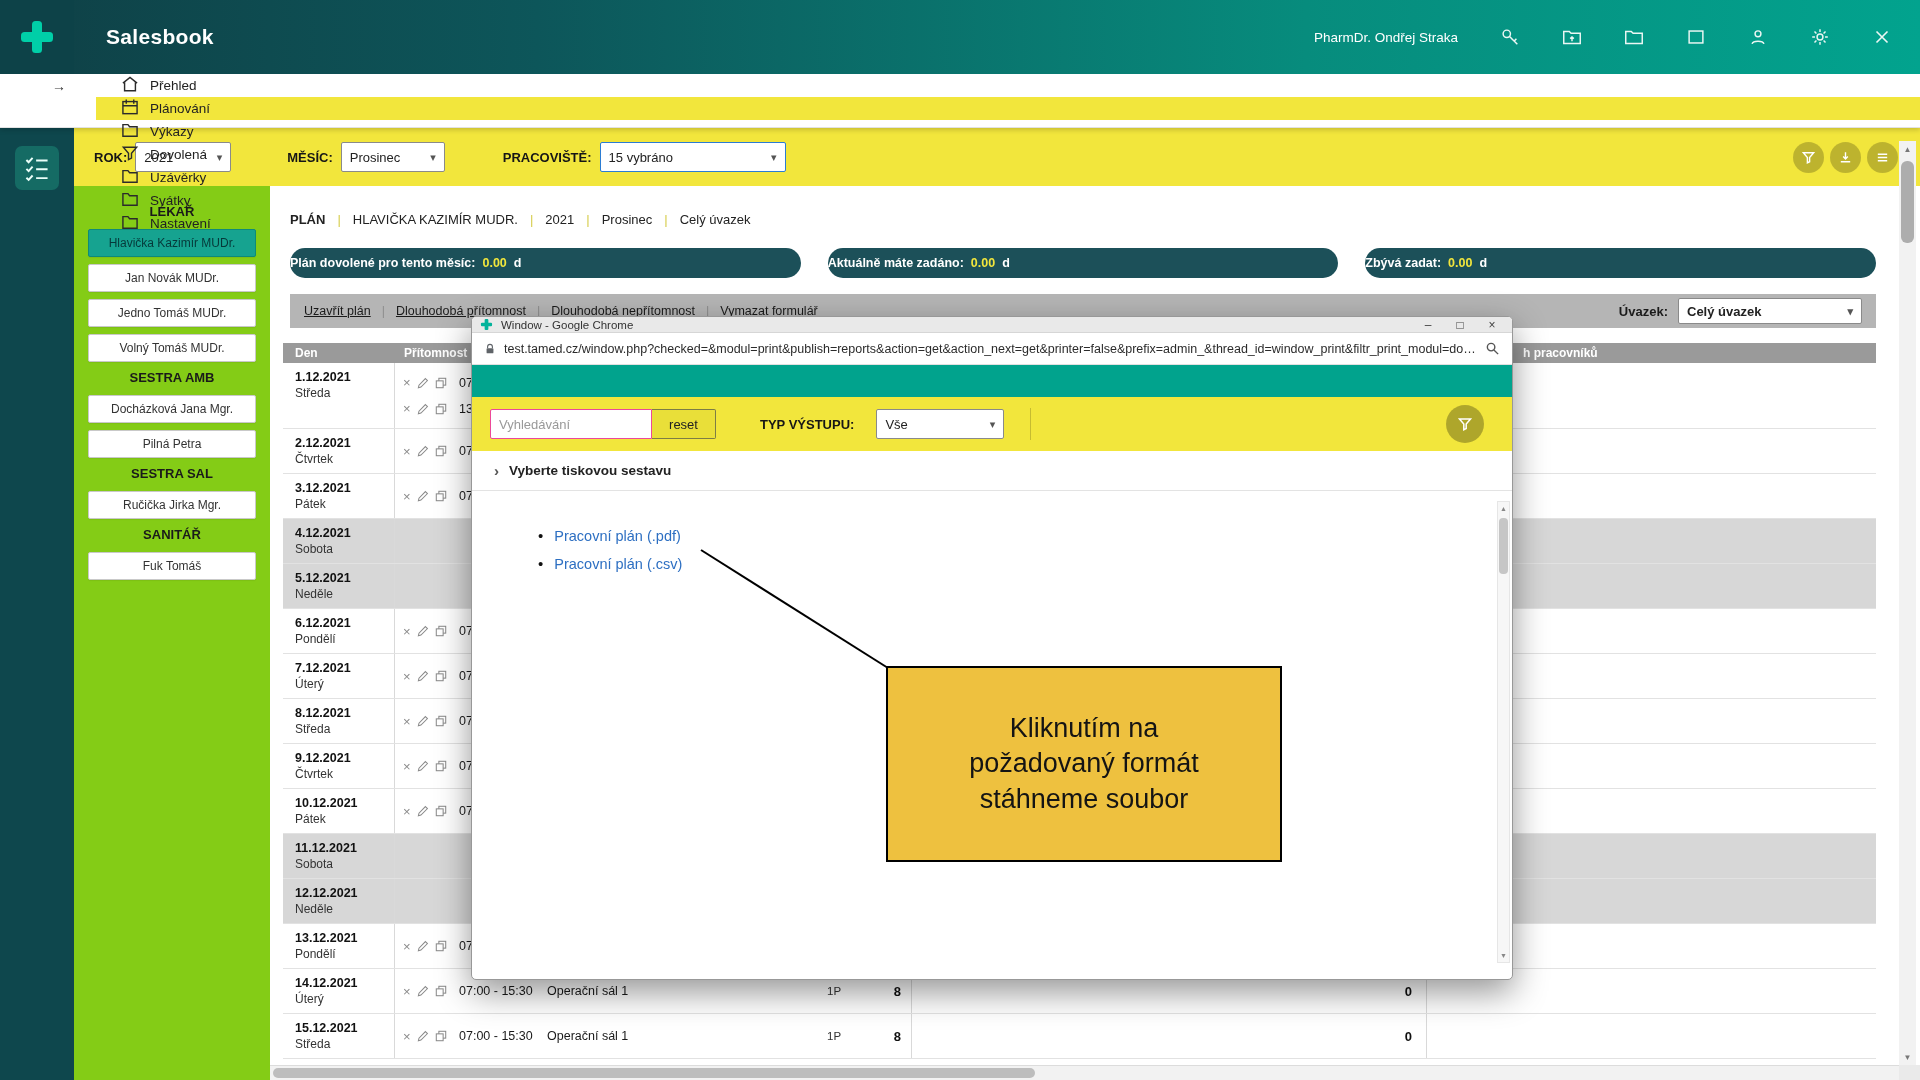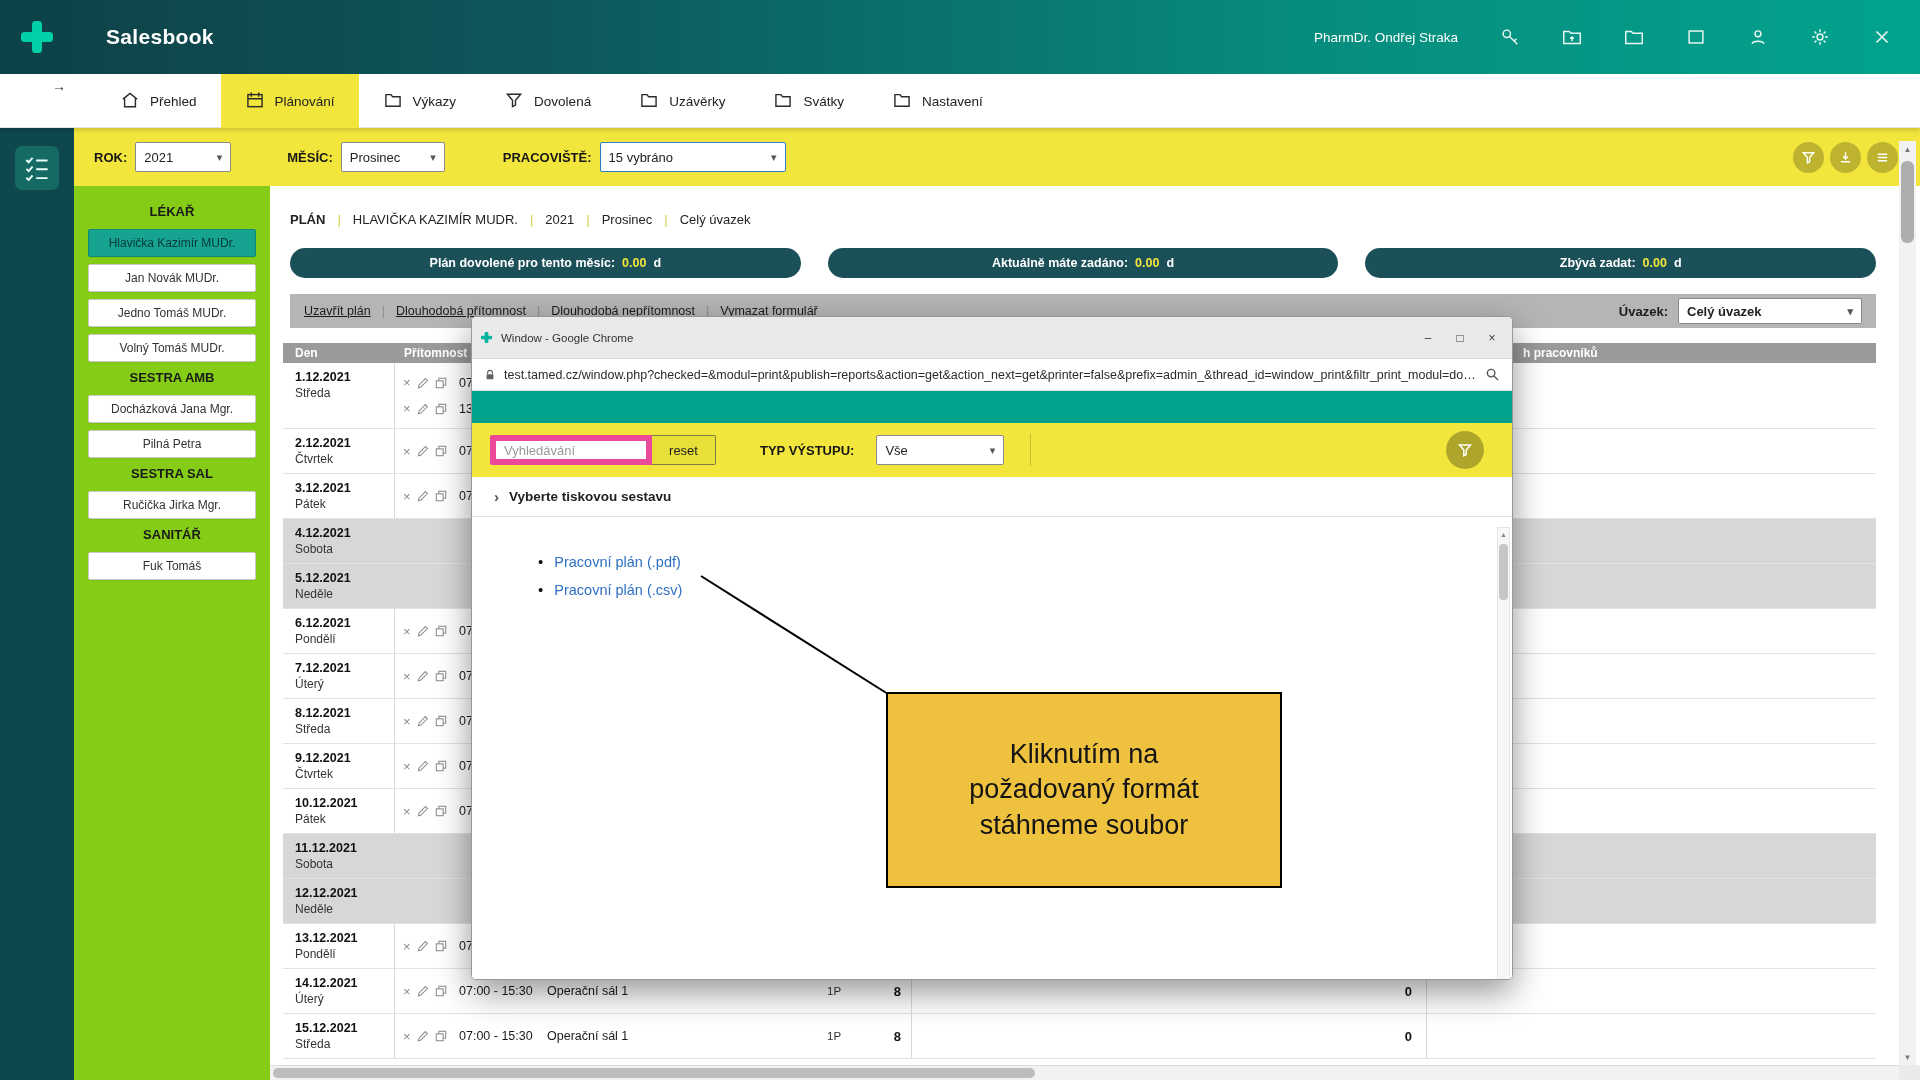--- a/index.html
+++ b/index.html
@@ -14,21 +14,21 @@
   .logo-block { width:74px; height:74px; background:#0d4248; display:flex; align-items:center; justify-content:center; }
   .app-title { margin-left:32px; font-size:21px; font-weight:bold; letter-spacing:.3px; }
   .topbar-right { margin-left:auto; display:flex; align-items:center; gap:38px; padding-right:26px; }
   .user-name { font-size:13.5px; margin-right:2px; white-space:nowrap; }
   .hicon { width:24px; height:24px; display:flex; align-items:center; justify-content:center; cursor:pointer; }
 
   
   .navbar { position:absolute; left:0; top:74px; width:1920px; height:54px; background:#fff;
     border-bottom:1px solid #e2e2e2; box-shadow:0 2px 5px rgba(0,0,0,.18); z-index:5; }
   .collapse-arrow { position:absolute; left:52px; top:4px; font-size:14px; color:#333; cursor:pointer; }
-  .tabs-row { display:flex; margin-left:96px; height:54px; }
+  .tabs-row { display:flex; margin-left:96px; height:54px;flex-direction:column; }
   .tab { display:flex; align-items:center; gap:10px; height:54px; padding:0 24px; font-size:13.5px; color:#222; cursor:pointer; }
   .tab.active { background:#f2e63c; }
 
   
   .filterbar { position:absolute; left:74px; top:128px; width:1846px; height:58px; background:#f2e63c;
     display:flex; align-items:center; padding:0 22px 0 20px; }
   .fgroup { display:flex; align-items:center; gap:8px; }
   .fgroup.g2 { margin-left:56px; } .fgroup.g3 { margin-left:58px; }
   .flabel { font-size:13px; font-weight:bold; color:#161616; }
   .select { height:30px; background:#fff; border:1px solid #8a8a8a; border-radius:2px; display:flex;
@@ -53,21 +53,21 @@
   .pitem.selected { background:#16a390; border-color:#0f8a78; color:#06393a; }
 
   
   .main { position:absolute; left:270px; top:186px; width:1626px; height:894px; background:#fff; }
   .crumbs { position:absolute; left:20px; top:26px; display:flex; align-items:center; font-size:13px; color:#222; }
   .crumbs > span { margin-right:12px; }
   .crumbs > span + span::before { content:"|"; color:#d6cd4b; margin-right:12px; font-weight:normal; }
   .crumb-first { font-weight:bold; }
   .pills { position:absolute; left:20px; top:62px; width:1586px; display:flex; gap:27px; }
   .pill { flex:1; height:30px; border-radius:16px; background:#1c5059; display:flex; align-items:center;
-    justify-content:center; gap:7px; font-size:12.5px; font-weight:bold; color:#fff; }
+    gap:7px; font-size:12.5px; font-weight:bold; color:#fff; }
   .pill .pv { color:#f2e63c; }
   .actionbar { position:absolute; left:20px; top:108px; width:1586px; height:34px; background:#b5b5b5;
     display:flex; align-items:center; padding:0 14px; font-size:12.5px; color:#1a1a1a; }
   .alink { text-decoration:underline; cursor:pointer; white-space:nowrap; }
   .alink + .alink::before { content:"|"; color:#8d8d8d; margin:0 11px; display:inline-block; text-decoration:none; }
   .uvazek { margin-left:auto; display:flex; align-items:center; gap:10px; font-size:13px; font-weight:bold; }
 
   .thead { position:absolute; left:13px; top:157px; width:1593px; height:20px; background:#9a9a9a;
     display:flex; align-items:center; color:#fff; font-size:12px; font-weight:bold; }
   .th1 { width:111px; padding-left:12px; } .th2 { width:518px; padding-left:10px; }
@@ -99,31 +99,31 @@
   .vthumb { position:absolute; left:2px; top:20px; width:13px; height:82px; background:#adadad; border-radius:6px; cursor:pointer; }
   .varrow.bottom { position:absolute; bottom:0; left:0; right:0; }
   .hscroll { position:absolute; left:270px; top:1065px; width:1650px; height:15px; background:#f2f2f2;
     border-top:1px solid #dcdcdc; z-index:4; }
   .hthumb { position:absolute; left:3px; top:2px; width:762px; height:10px; background:#bdbdbd; border-radius:5px; cursor:pointer; }
   .scroll-corner { position:absolute; left:1899px; top:1065px; width:21px; height:15px; background:#eaeaea; z-index:4; }
 
   
   .modal { position:absolute; left:471px; top:316px; width:1042px; height:664px; background:#fff;
     border:1px solid #989898; border-radius:5px; box-shadow:0 12px 34px rgba(0,0,0,.42); z-index:50; overflow:hidden; }
-  .mtitle { height:42px; background:#e9e9e9; border-bottom:1px solid #d6d6d6; display:flex; align-items:center;
+  .mtitle { height:16px; background:#e9e9e9; border-bottom:1px solid #d6d6d6; display:flex; align-items:center;
     padding:0 4px 0 8px; gap:8px; font-size:11.5px; color:#333; }
   .mtitle-buttons { margin-left:auto; display:flex; }
   .mbtn { width:32px; height:22px; display:flex; align-items:center; justify-content:center; font-size:12px;
     color:#444; cursor:pointer; }
   .murl { height:32px; background:#fff; border-bottom:1px solid #e0e0e0; display:flex; align-items:center;
     padding:0 12px; gap:8px; }
   .murl-text { flex:1; white-space:nowrap; overflow:hidden; text-overflow:ellipsis; font-size:12.5px; color:#2b2b2b; }
   .mteal { height:32px; background:#01a38d; }
   .myellow { height:54px; background:#f2e63c; display:flex; align-items:center; padding:0 28px 0 18px; }
-  .msearch { width:162px; height:30px; border:6px solid #ec4899; border-radius:2px 0 0 2px; background:#fff;
+  .msearch { width:162px; height:30px; border:1px solid #ec4899; border-radius:2px 0 0 2px; background:#fff;
     padding:0 8px; font-size:13px; color:#333; font-family:"Liberation Sans", sans-serif; outline:none; }
   .msearch::placeholder { color:#999; }
   .mreset { width:64px; height:30px; background:#e9df39; border:1px solid #7d7d45; border-left:none;
     border-radius:0 2px 2px 0; font-size:13px; color:#222; cursor:pointer; font-family:"Liberation Sans", sans-serif; }
   .mtyplabel { margin-left:44px; font-size:13px; font-weight:bold; color:#161616; white-space:nowrap; }
   .myellow .select { margin-left:22px;gap:36px; }
   .mdivider { width:1px; height:32px; background:rgba(0,0,0,.18); margin-left:26px; }
   .mcircle { margin-left:auto; width:38px; height:38px; border-radius:50%; background:rgba(0,0,0,.28);
     display:flex; align-items:center; justify-content:center; cursor:pointer; }
   .mcontent { position:relative; height:520px; background:#fff; }

